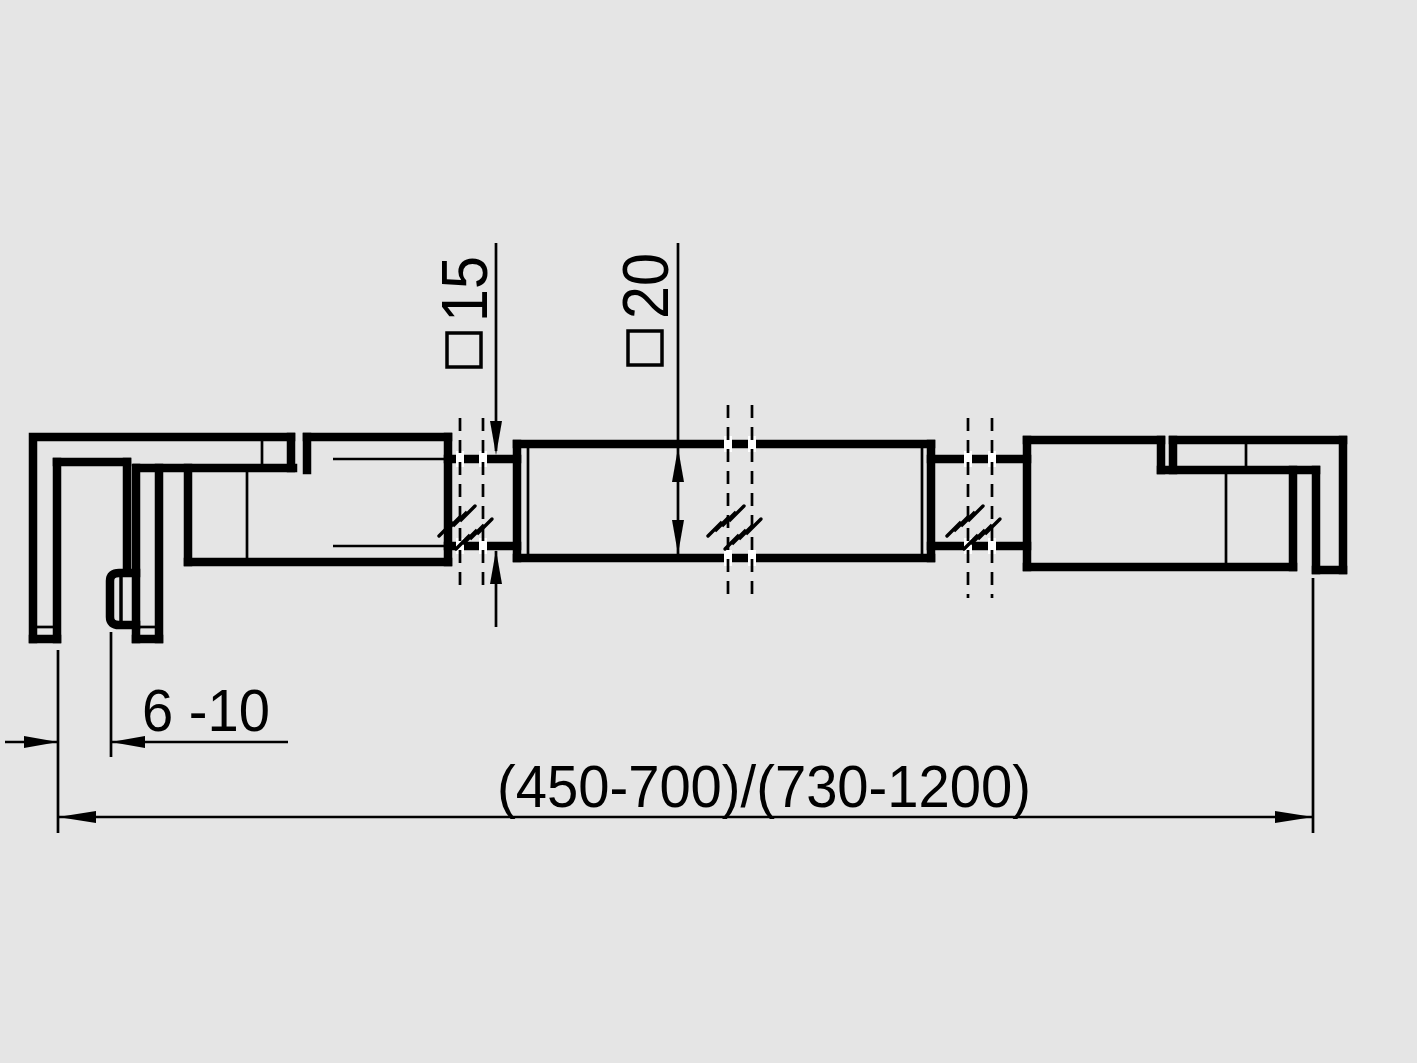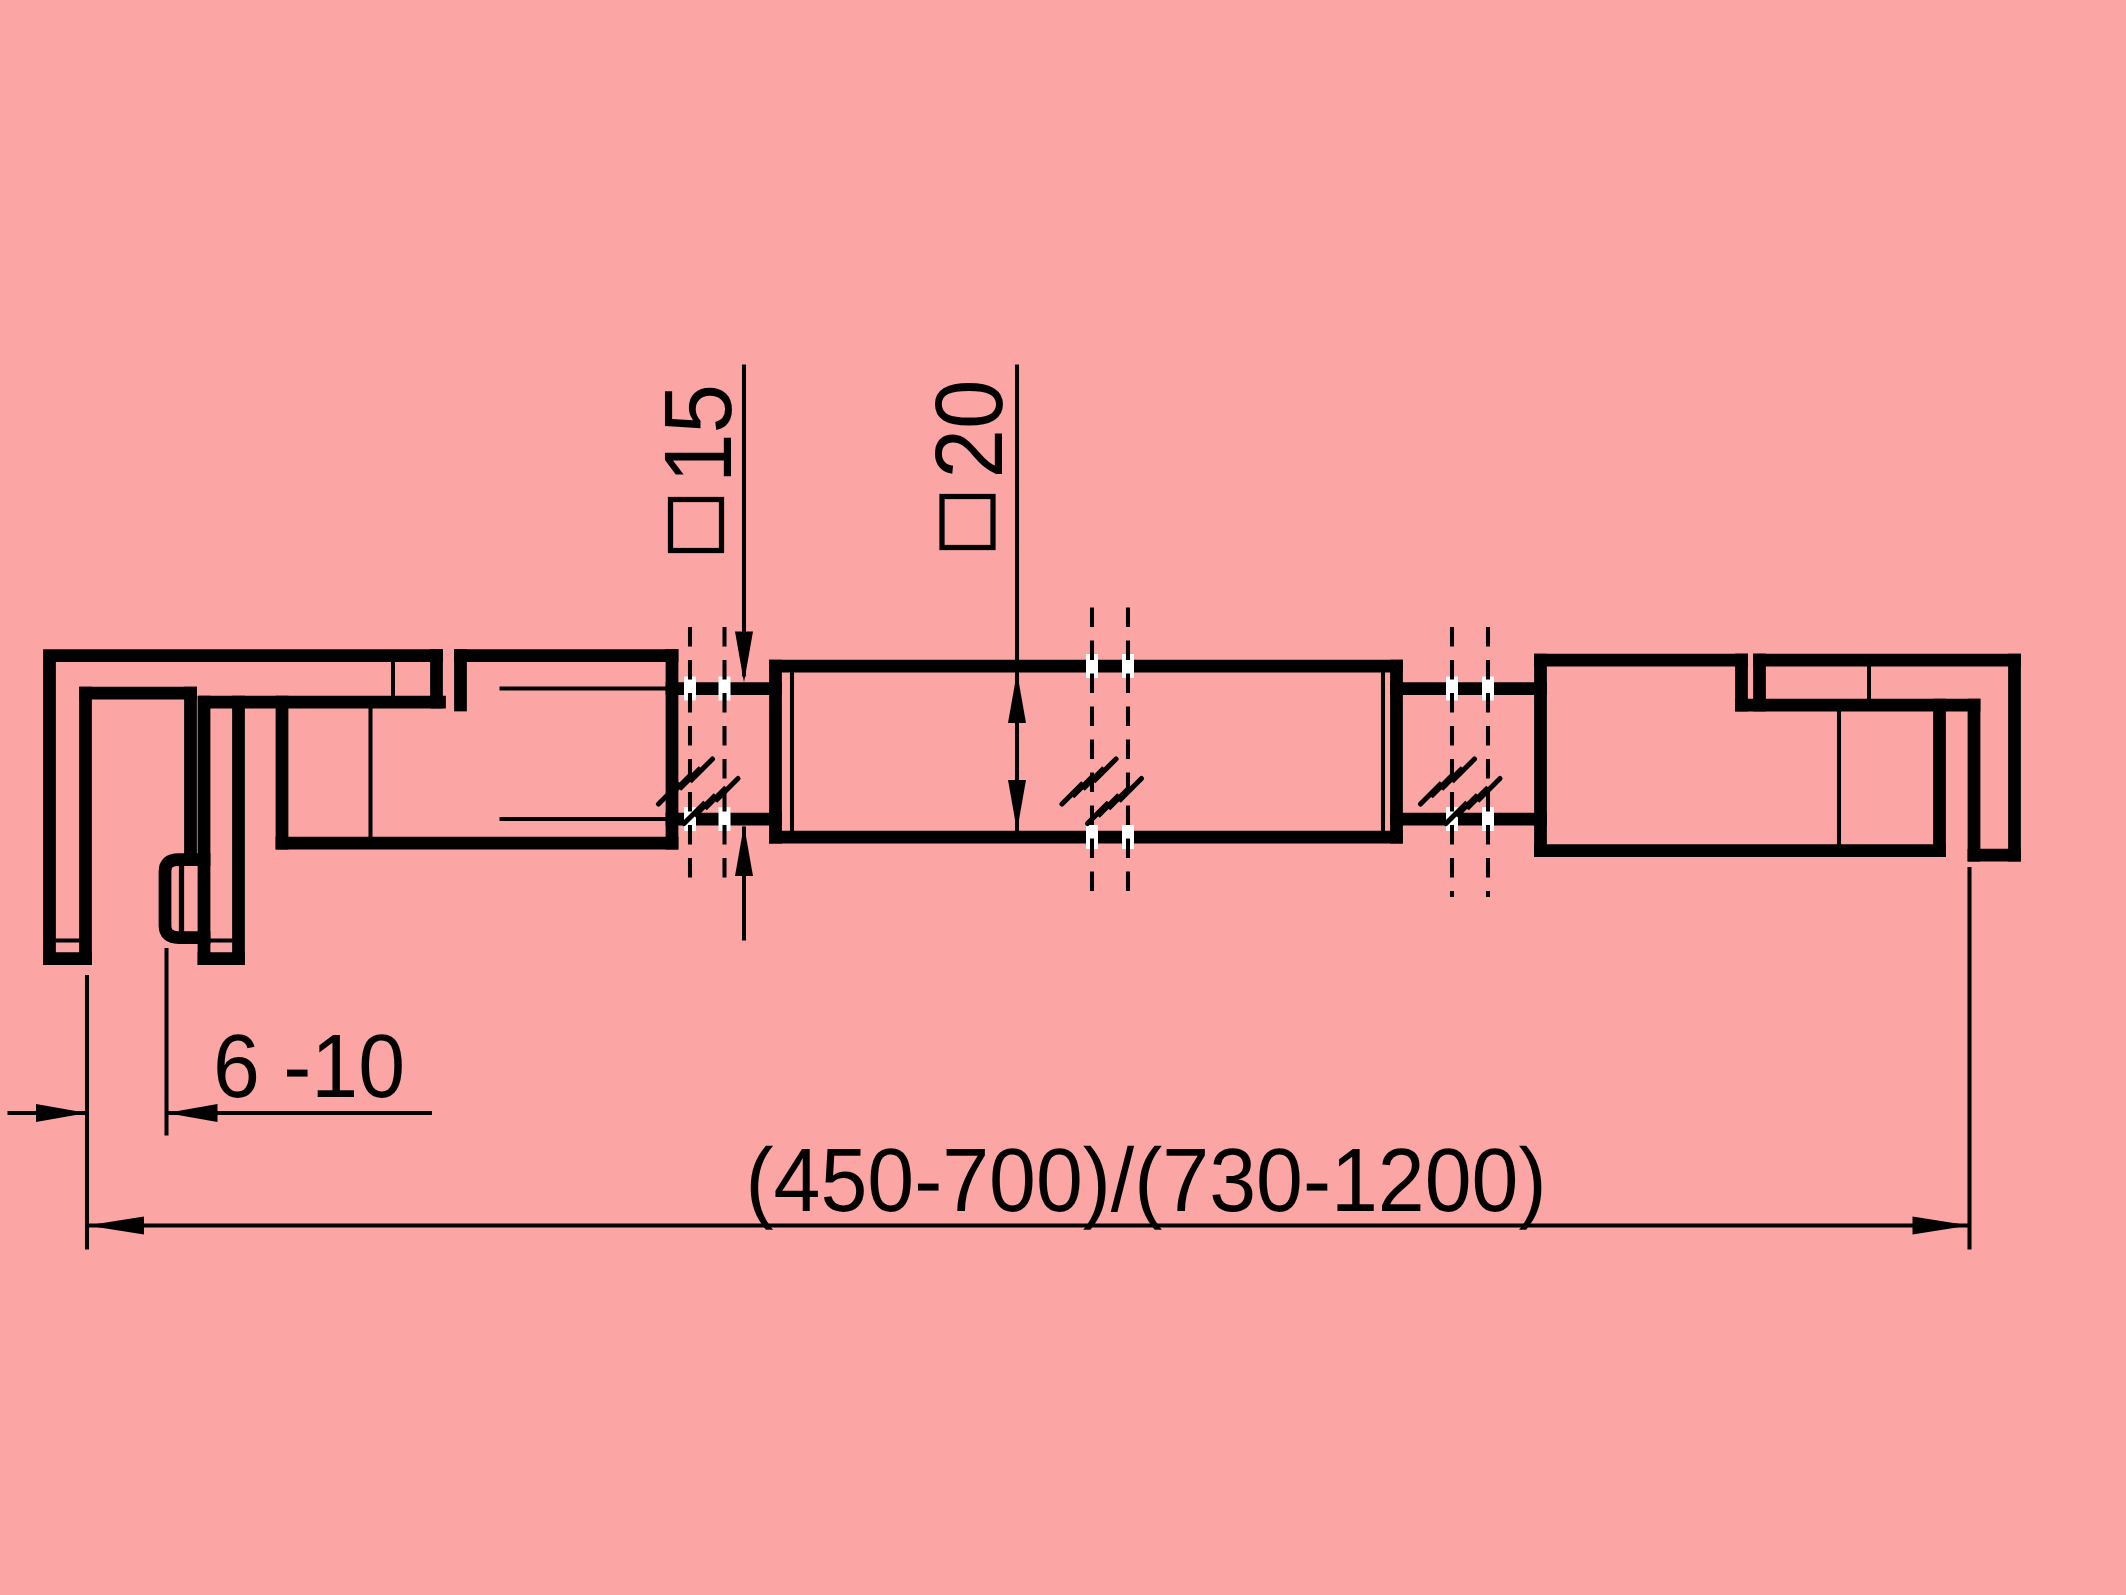--- a/index.html
+++ b/index.html
@@ -4,21 +4,21 @@
 <style>
   html, body {
     margin: 0;
     padding: 0;
     background: #ffffff;
   }
   .drawing-canvas {
     position: relative;
     width: 1417px;
     height: 1063px;
-    background: #fca5a5;
+    background: #e5e5e5;
     overflow: hidden;
     font-family: "Liberation Sans", sans-serif;
   }
   svg { display: block; }
   .thick {
     stroke: #000;
     stroke-width: 8.5;
     fill: none;
     stroke-linecap: square;
     stroke-linejoin: miter;

